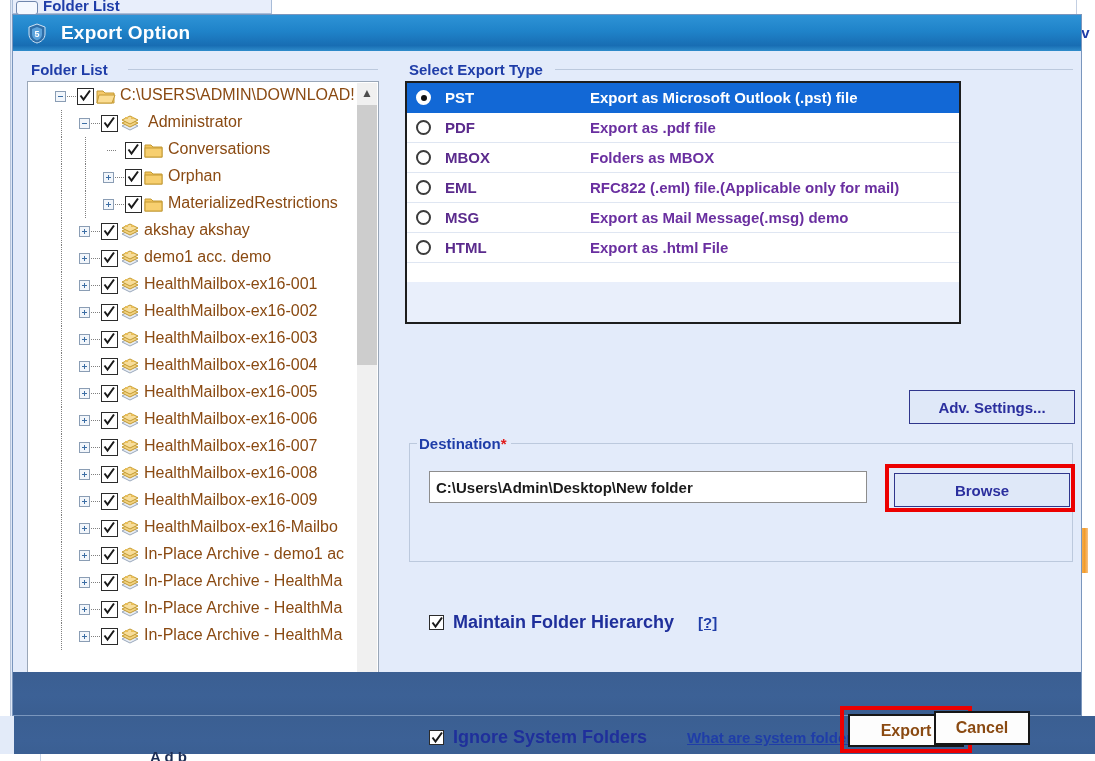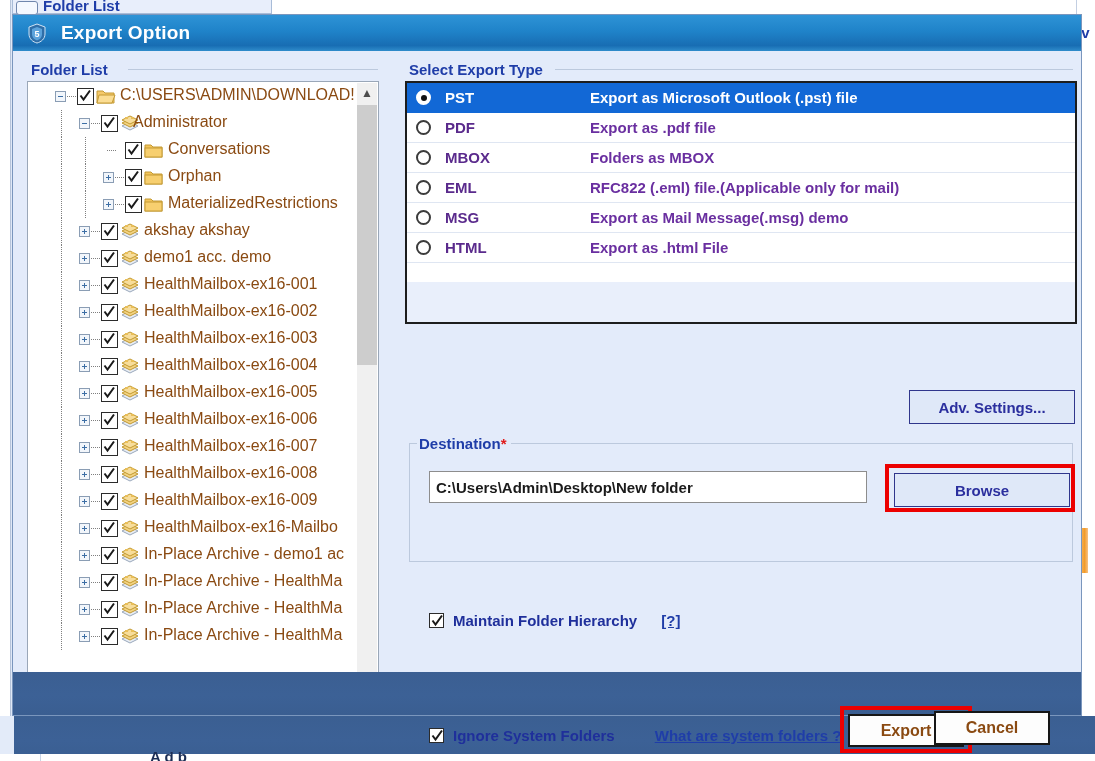--- a/index.html
+++ b/index.html
@@ -65,21 +65,21 @@
   #vs-down{bottom:0;}
   #vs-thumb{position:absolute;left:0;top:22px;width:20px;height:260px;background:#cdcdcd;}
   #tree-hscroll{position:absolute;left:1px;bottom:1px;width:329px;height:20px;background:#f0f0f0;}
   .hs-arrow{position:absolute;top:0;width:20px;height:20px;display:flex;align-items:center;justify-content:center;color:#4d4d4d;font-size:12px;}
   #hs-left{left:0;} #hs-right{right:0;}
   #hs-thumb{position:absolute;left:22px;top:0;width:146px;height:20px;background:#cdcdcd;}
 
   
   #exporttype-label{left:392px;top:10px;}
   #exporttype-line{left:542px;top:18px;width:518px;}
-  #type-box{position:absolute;left:392px;top:30px;width:672px;height:243px;
+  #type-box{position:absolute;left:392px;top:30px;width:556px;height:243px;
     background:#ffffff;border:2px solid #1d1d1d;box-sizing:border-box;}
   .type-row{position:relative;height:29px;border-bottom:1px solid #dfe6f2;display:flex;align-items:center;}
   .type-row.selected{background:#1268d6;border-bottom:1px solid #1268d6;}
   .radio{position:relative;margin-left:9px;width:15px;height:15px;border:2px solid #3b3b3b;border-radius:50%;box-sizing:border-box;background:#ffffff;flex:0 0 auto;}
   .type-row.selected .radio{border-color:#ffffff;background:#ffffff;}
   .type-row.selected .radio::after{content:"";position:absolute;left:2.5px;top:2.5px;width:6px;height:6px;border-radius:50%;background:#111;}
   .type-name{margin-left:14px;width:145px;font-size:15px;color:#5a2a8c;font-weight:bold;flex:0 0 auto;}
   .type-desc{font-size:15px;color:#6a2fa0;font-weight:bold;}
   .type-row.selected .type-name,.type-row.selected .type-desc{color:#ffffff;}
   #type-filler{position:absolute;left:0;bottom:0;width:100%;height:40px;background:#e9effb;}
@@ -101,35 +101,35 @@
     font-family:"Liberation Sans", sans-serif;font-size:15px;font-weight:bold;color:#1a1a1a;padding:0 6px;outline:none;}
   #browse-wrap{position:absolute;left:872px;top:413px;width:190px;height:48px;border:4px solid #ec0000;box-sizing:border-box;}
   #browse-btn{position:absolute;left:5px;top:5px;width:176px;height:34px;
     background:#dfe8f8;border:1px solid #30368c;box-sizing:border-box;
     color:#2b2f9e;font-size:15px;font-weight:bold;display:flex;align-items:center;justify-content:center;}
 
   
   .opt{position:absolute;display:flex;align-items:center;}
   .opt-box{width:15px;height:15px;border:1px solid #2b2b2b;background:#ffffff;position:relative;box-sizing:border-box;flex:0 0 auto;}
   .opt-box svg{position:absolute;left:1px;top:0;}
-  .opt-label{margin-left:9px;font-size:15px;font-weight:bold;color:#1f2f9b;white-space:nowrap;}
+  .opt-label{margin-left:9px;font-size:18px;font-weight:bold;color:#1f2f9b;white-space:nowrap;}
   .opt-help{margin-left:24px;font-size:15px;font-weight:bold;color:#1f3da8;text-decoration:underline;}
   #opt-hier{left:416px;top:561px;}
   #opt-outlook{left:416px;top:639px;}
   #opt-ignore{left:416px;top:676px;}
   #opt-ignore .opt-help{margin-left:40px;}
 
   
   #footer{position:absolute;left:0;top:657px;width:100%;height:43px;
     background:linear-gradient(to bottom,#3b5f92,#3c6196 55%,#3a5e91);}
   #export-wrap{position:absolute;left:840px;top:706px;width:132px;height:47px;border:4px solid #ec0000;box-sizing:border-box;}
   #export-btn{position:absolute;left:4px;top:4px;width:116px;height:33px;
     background:#fdfdfd;border:2px solid #161616;box-sizing:border-box;
     color:#8a4a12;font-size:16px;font-weight:bold;display:flex;align-items:center;justify-content:center;}
-  #cancel-btn{position:absolute;left:934px;top:711px;width:116px;height:34px;
+  #cancel-btn{position:absolute;left:934px;top:711px;width:96px;height:34px;
     background:#fdfdfd;border:2px solid #161616;box-sizing:border-box;
     color:#8a4a12;font-size:16px;font-weight:bold;display:flex;align-items:center;justify-content:center;}
 </style>
 </head>
 <body>
 
 <div id="bg-app">
   <div id="bg-left-strip"></div>
   <div id="bg-left-inner"></div>
   <div id="bg-top-folderlist">
@@ -190,21 +190,21 @@
                 <path d="M1.5 6.5 L4.5 10.5 L11 1.5" stroke="#1a1a1a" stroke-width="2" fill="none"></path>
               </svg>
             </span>
             <span class="tw-ico" style="left:71px;"><svg width="20" height="17" viewBox="0 0 20 17">
                 <path d="M2 11 l8-4 8 4 -8 4 Z" fill="#e8edf5" stroke="#9aa8bb"></path>
                 <path d="M2 8 l8-4 8 4 -8 4 Z" fill="#f3d383" stroke="#c2992f"></path>
                 <path d="M2 5 l8-4 8 4 -8 4 Z" fill="#f7dd9b" stroke="#c2992f"></path>
                 <rect x="5" y="2" width="3" height="2" fill="#e9be58"></rect>
                 <rect x="11" y="2" width="3" height="2" fill="#e9be58"></rect>
               </svg></span>
-            <span class="tw-txt" style="left:84px;text-align:right;">Administrator</span>
+            <span class="tw-txt" style="left:99px;text-align:right;">Administrator</span>
           </div>
           <div class="tree-row">
             <span class="tw-line" style="left:12px;"></span>
             <span class="tw-line" style="left:36px;"></span>
             <span class="tw-dots" style="left:58px;"></span>
             <span class="tw-chk" style="left:76px;">
               <svg width="13" height="14" viewBox="0 0 13 14">
                 <path d="M1.5 6.5 L4.5 10.5 L11 1.5" stroke="#1a1a1a" stroke-width="2" fill="none"></path>
               </svg>
             </span>

